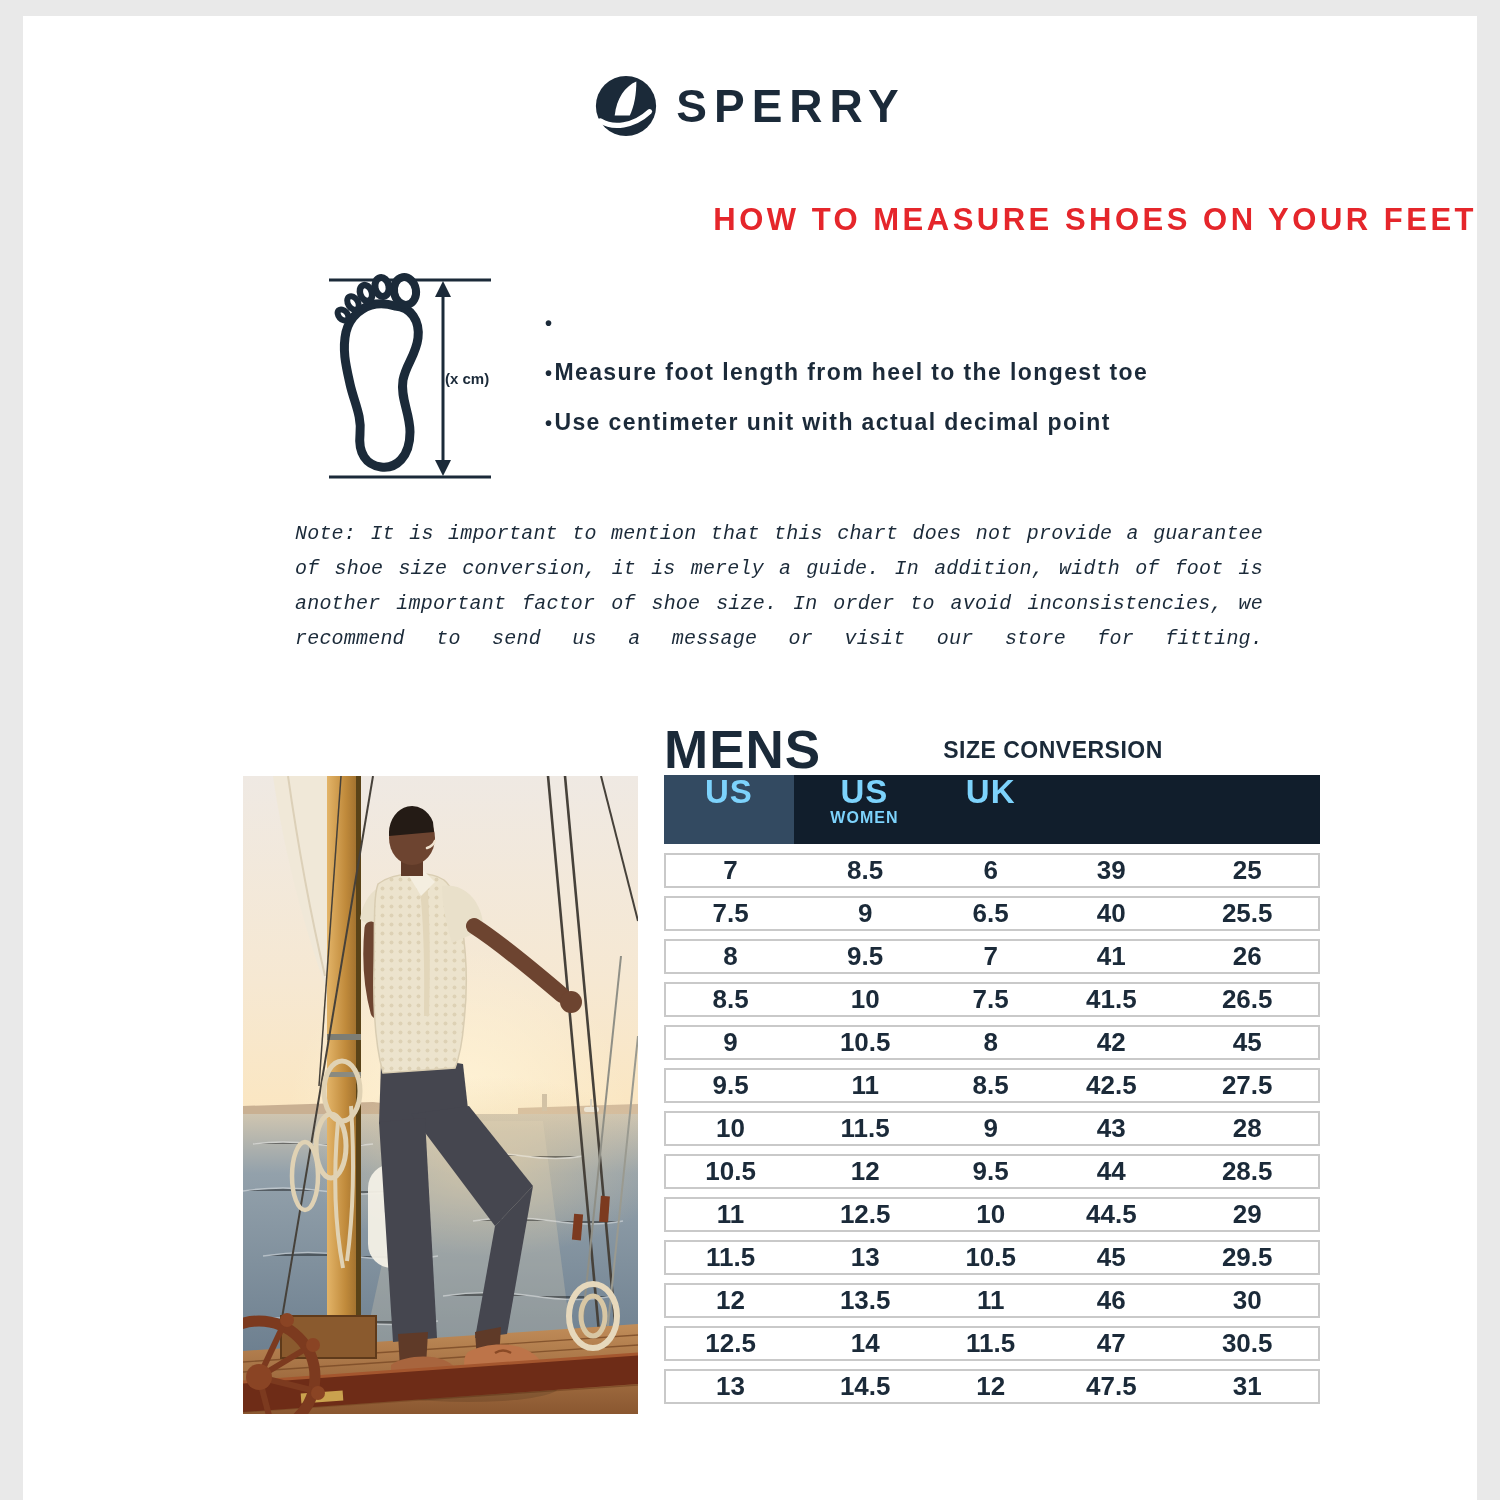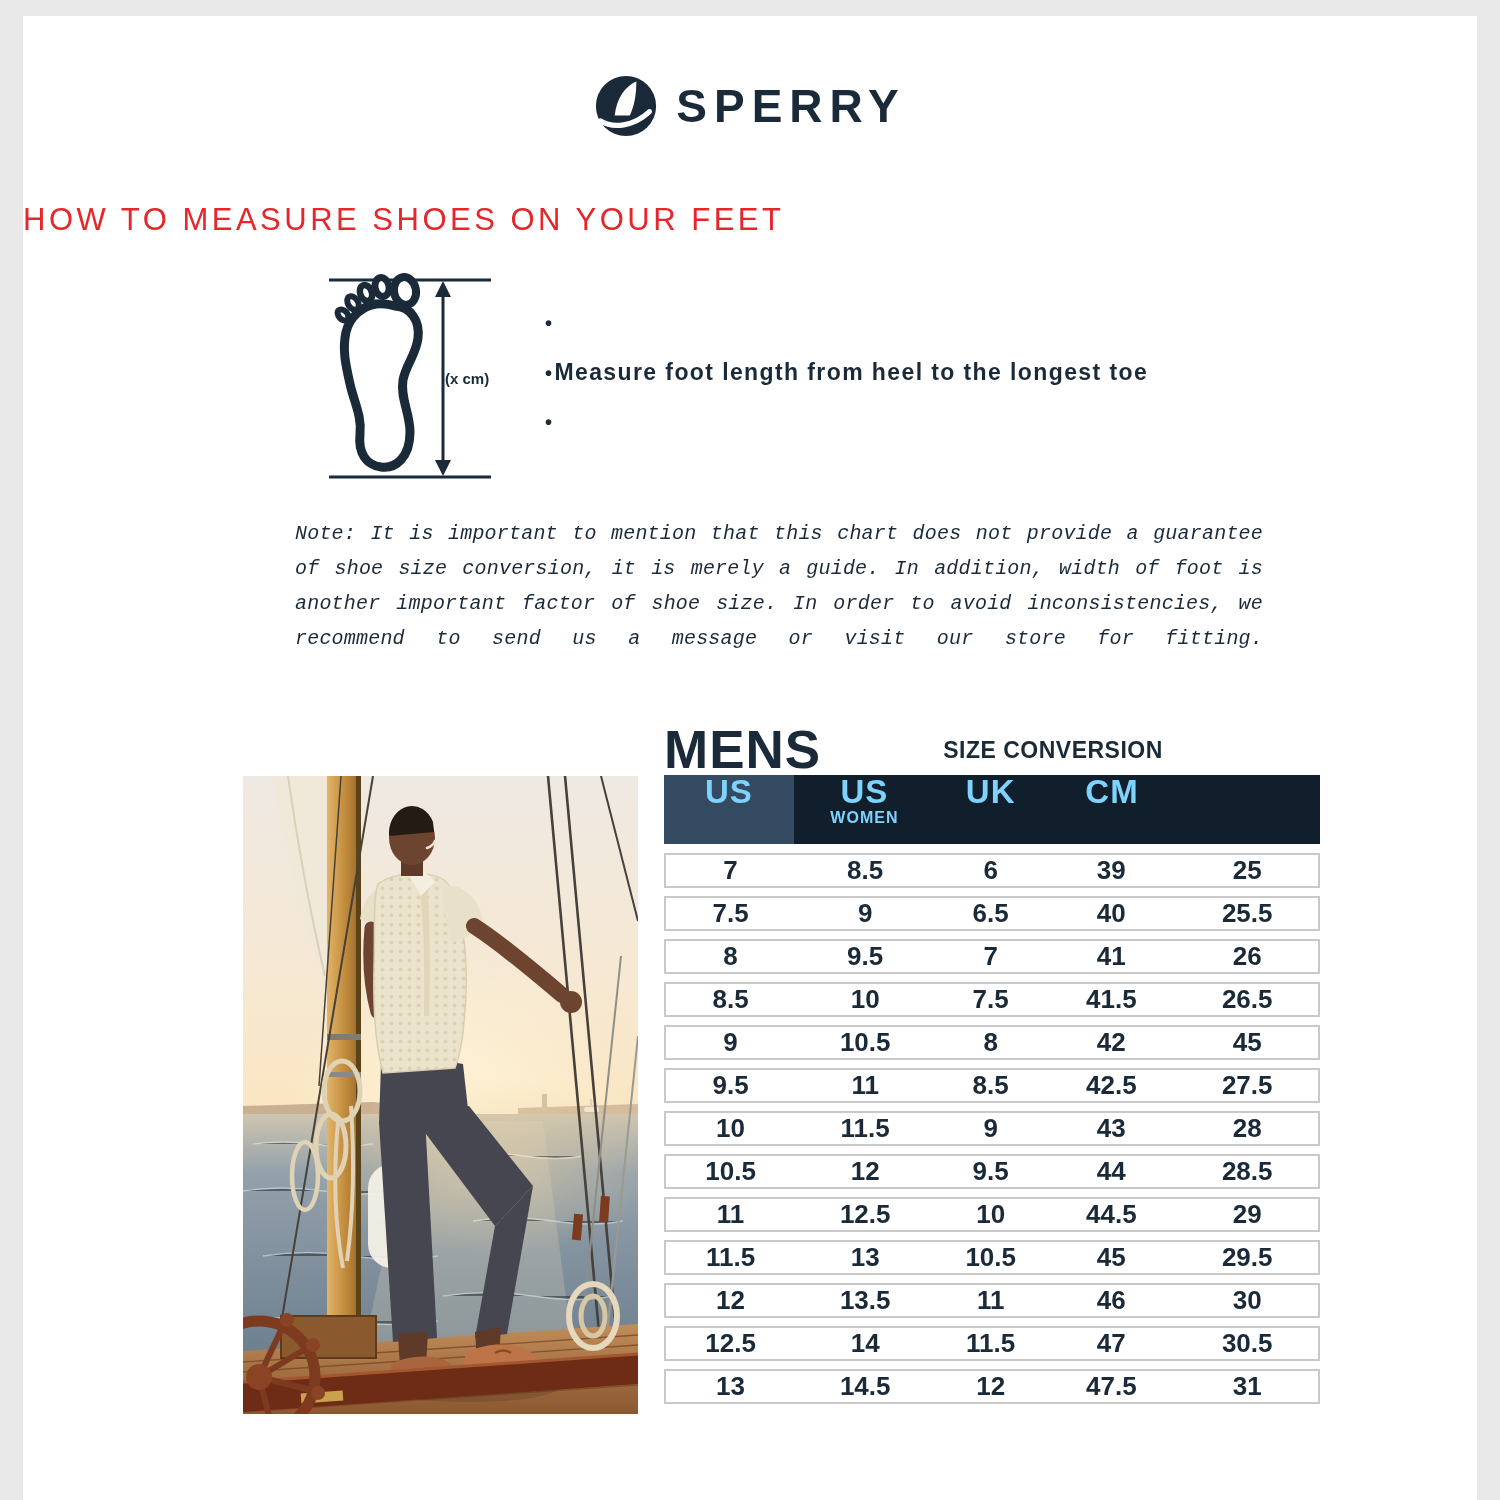--- a/index.html
+++ b/index.html
@@ -10,22 +10,22 @@
   .canvas{
     position:relative;width:1454px;height:1500px;background:var(--page-bg,#fff);
     font-family:"Liberation Sans", sans-serif;color:var(--navy,#1b2a39);
     margin:16px auto;overflow:hidden;
   }
   
   .brand{position:absolute;top:58px;left:0;width:100%;display:flex;justify-content:center;align-items:center;gap:18px;}
   .brand svg{width:64px;height:64px;display:block;}
   .brand-name{font-size:46px;font-weight:700;letter-spacing:7px;color:var(--navy);}
   
-  .title{position:absolute;top:186px;left:0;width:100%;text-align:left;margin:0;
-    font-size:31px;font-weight:400;letter-spacing:3.5px;color:var(--red,#e5262b);}
+  .title{position:absolute;top:186px;left:0;width:100%;text-align:right;margin:0;
+    font-size:31px;font-weight:700;letter-spacing:3.5px;color:var(--red,#e5262b);}
   
   .foot-diagram{position:absolute;left:298px;top:250px;width:188px;height:228px;}
   .instructions{position:absolute;left:522px;top:294px;margin:0;padding:0;list-style:none;}
   .instructions li{display:flex;align-items:baseline;margin-bottom:22px;
     font-size:23px;font-weight:700;letter-spacing:1.4px;color:var(--navy);line-height:27px;}
   .instructions .bullet{font-size:20px;margin-right:1px;}
   
   .note{position:absolute;left:272px;top:500px;width:968px;margin:0;
     font-style:italic;font-size:20px;line-height:35px;color:var(--navy);
     text-align:justify;text-align-last:justify;letter-spacing:.2px;font-family:Liberation Mono, monospace;}
@@ -100,41 +100,39 @@
   <ul class="instructions">
       <li>
         <span class="bullet">•</span>
       </li>
       <li>
         <span class="bullet">•</span>
         <span>Measure foot length from heel to the longest toe</span>
       </li>
       <li>
         <span class="bullet">•</span>
+        <span>Use centimeter unit with actual decimal point</span>
       </li>
     </ul>
 
   <p class="note">Note: It is important to mention that this chart does not provide a guarantee of shoe size conversion, it is merely a guide. In addition, width of foot is another important factor of shoe size. In order to avoid inconsistencies, we recommend to send us a message or visit our store for fitting.</p>
 
   <h2 class="section-title">MENS</h2>
   <h3 class="chart-subtitle">SIZE CONVERSION</h3>
 
   <div class="thead">
       <div class="hcell hl">
         <div class="hl1">US</div>
       </div>
       <div class="hcell">
         <div class="hl1">US</div>
         <div class="hl2">WOMEN</div>
       </div>
       <div class="hcell">
         <div class="hl1">UK</div>
-      </div>
-      <div class="hcell">
-        <div class="hl1">CM</div>
       </div>
     </div>
   <div class="tbody">
       <div class="trow">
         <div class="tcell">7</div>
         <div class="tcell">8.5</div>
         <div class="tcell">6</div>
         <div class="tcell">39</div>
         <div class="tcell">25</div>
       </div>

